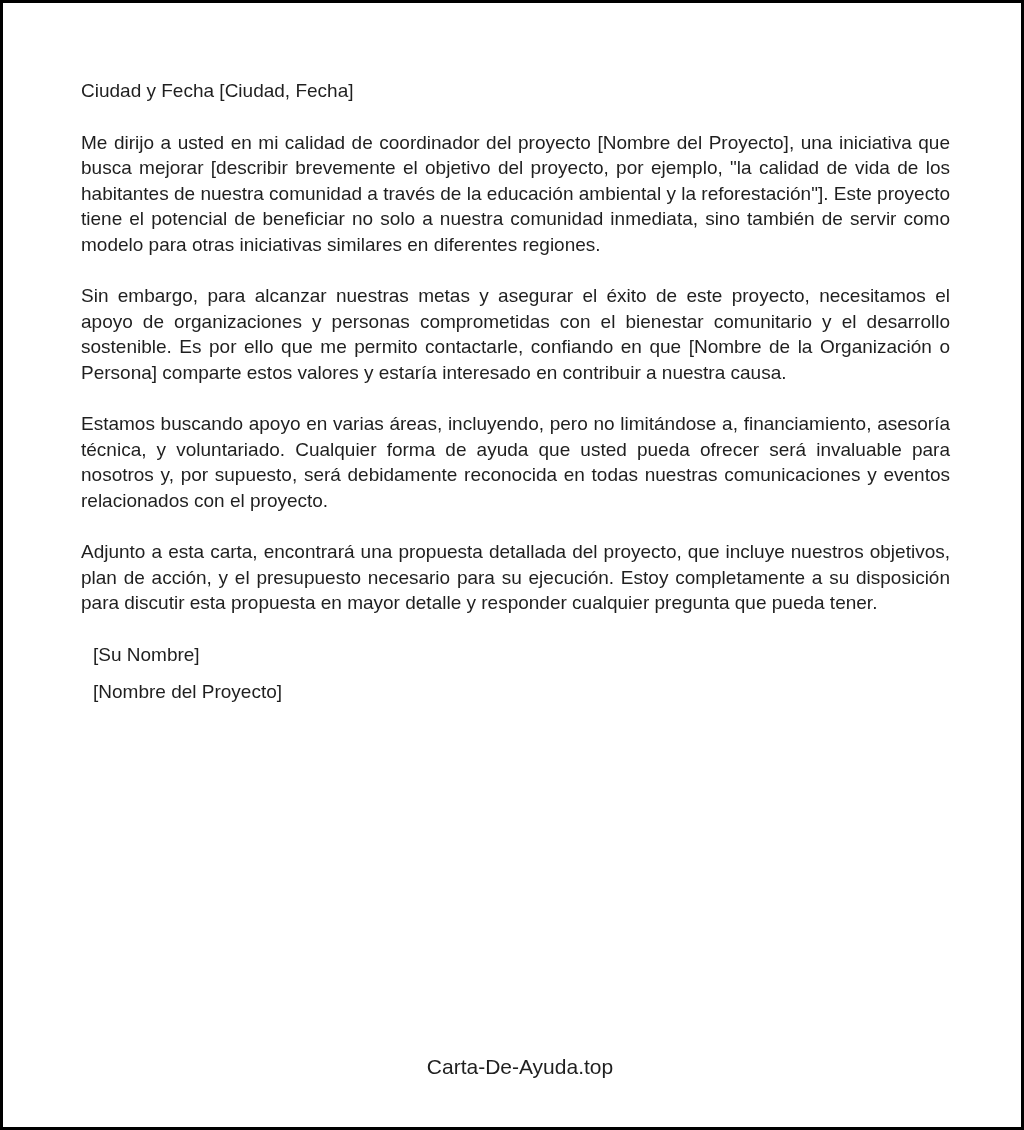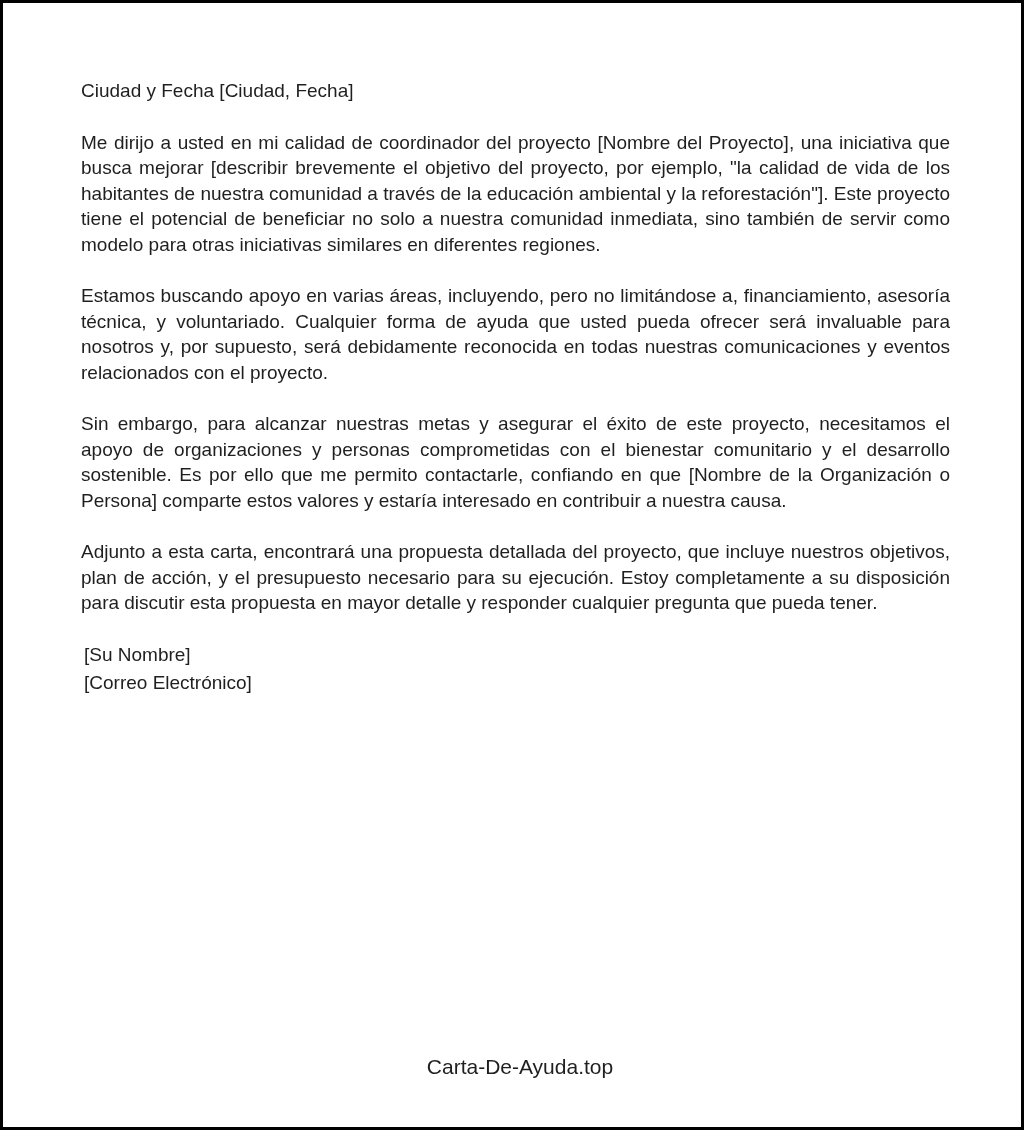--- a/index.html
+++ b/index.html
@@ -26,41 +26,41 @@
     font-size: 19px;
     line-height: 25.5px;
   }
   .letter-body p {
     margin: 0 0 26px 0;
   }
   .just {
     text-align: justify;
   }
   .sig-line {
-    margin: 3px;
+    margin: 12px;
   }
   .footer {
     position: absolute;
     top: 1052px;
     left: 8px;
     width: 100%;
     text-align: center;
     font-size: 21px;
     color: #1f1f1f;
   }
 </style>
 </head>
 <body>
 
 <div class="page">
   <div class="letter-body">
     <p>Ciudad y Fecha [Ciudad, Fecha]</p>
     <p class="just">Me dirijo a usted en mi calidad de coordinador del proyecto [Nombre del Proyecto], una iniciativa que busca mejorar [describir brevemente el objetivo del proyecto, por ejemplo, "la calidad de vida de los habitantes de nuestra comunidad a través de la educación ambiental y la reforestación"]. Este proyecto tiene el potencial de beneficiar no solo a nuestra comunidad inmediata, sino también de servir como modelo para otras iniciativas similares en diferentes regiones.</p>
+    <p class="just">Sin embargo, para alcanzar nuestras metas y asegurar el éxito de este proyecto, necesitamos el apoyo de organizaciones y personas comprometidas con el bienestar comunitario y el desarrollo sostenible. Es por ello que me permito contactarle, confiando en que [Nombre de la Organización o Persona] comparte estos valores y estaría interesado en contribuir a nuestra causa.</p>
     <p class="just">Estamos buscando apoyo en varias áreas, incluyendo, pero no limitándose a, financiamiento, asesoría técnica, y voluntariado. Cualquier forma de ayuda que usted pueda ofrecer será invaluable para nosotros y, por supuesto, será debidamente reconocida en todas nuestras comunicaciones y eventos relacionados con el proyecto.</p>
-    <p class="just">Sin embargo, para alcanzar nuestras metas y asegurar el éxito de este proyecto, necesitamos el apoyo de organizaciones y personas comprometidas con el bienestar comunitario y el desarrollo sostenible. Es por ello que me permito contactarle, confiando en que [Nombre de la Organización o Persona] comparte estos valores y estaría interesado en contribuir a nuestra causa.</p>
     <p class="just">Adjunto a esta carta, encontrará una propuesta detallada del proyecto, que incluye nuestros objetivos, plan de acción, y el presupuesto necesario para su ejecución. Estoy completamente a su disposición para discutir esta propuesta en mayor detalle y responder cualquier pregunta que pueda tener.</p>
     <div>
       <div class="sig-line">[Su Nombre]</div>
-      <div class="sig-line">[Correo Electrónico]</div>
+      <div class="sig-line">[Nombre del Proyecto]</div>
     </div>
   </div>
   <div class="footer">Carta-De-Ayuda.top</div>
 </div>
 
 </body></html>

